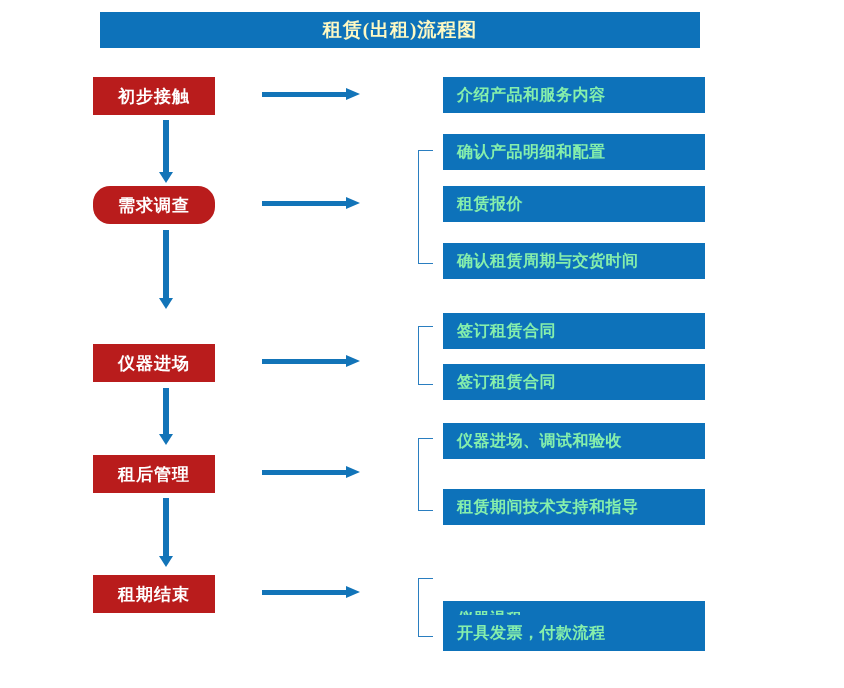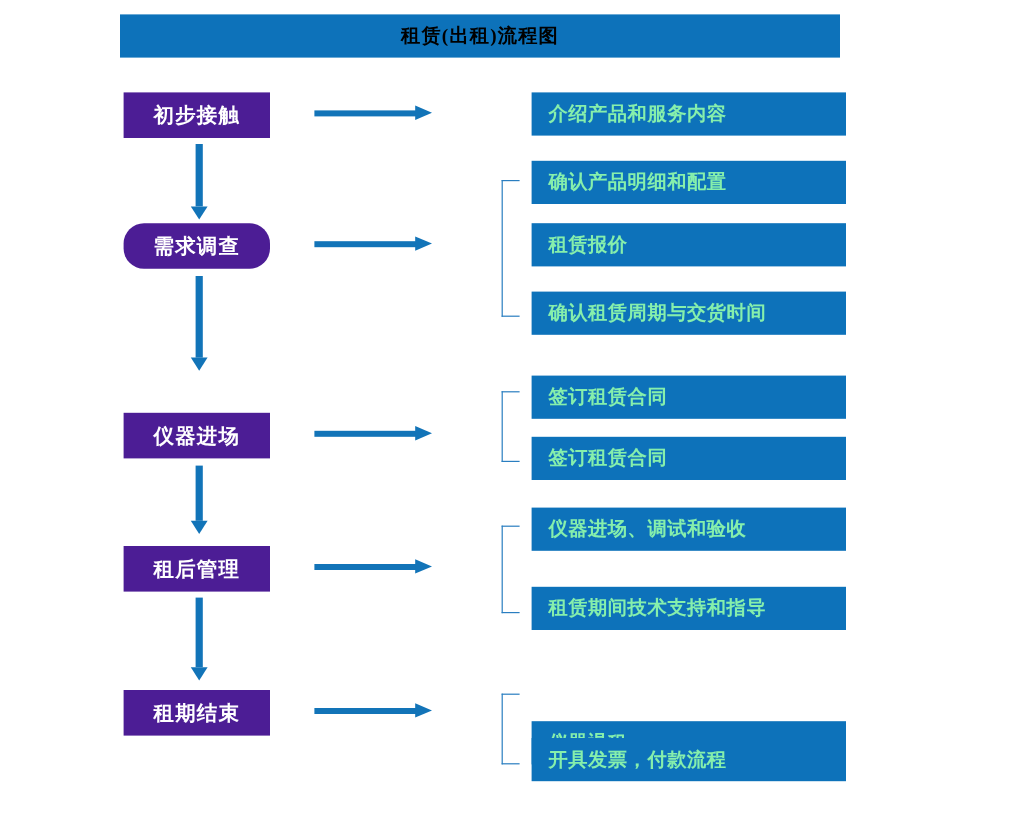--- a/index.html
+++ b/index.html
@@ -19,37 +19,37 @@
   }
 
   
   .title-bar {
     position: absolute;
     left: 100px;
     top: 12px;
     width: 600px;
     height: 36px;
     background: #0d72ba;
-    color: #000000;
-    font-size: 16px;
+    color: #fef9c3;
+    font-size: 19px;
     font-weight: bold;
     letter-spacing: 1px;
     display: flex;
     align-items: center;
     justify-content: center;
     box-sizing: border-box;
   }
 
   
   .stage-box {
     position: absolute;
-    left: 103px;
+    left: 93px;
     width: 122px;
     height: 38px;
-    background: #4c1d95;
+    background: #b91c1c;
     color: #ffffff;
     font-size: 17px;
     font-weight: bold;
     letter-spacing: 1px;
     display: flex;
     align-items: center;
     justify-content: center;
     box-sizing: border-box;
   }
 

